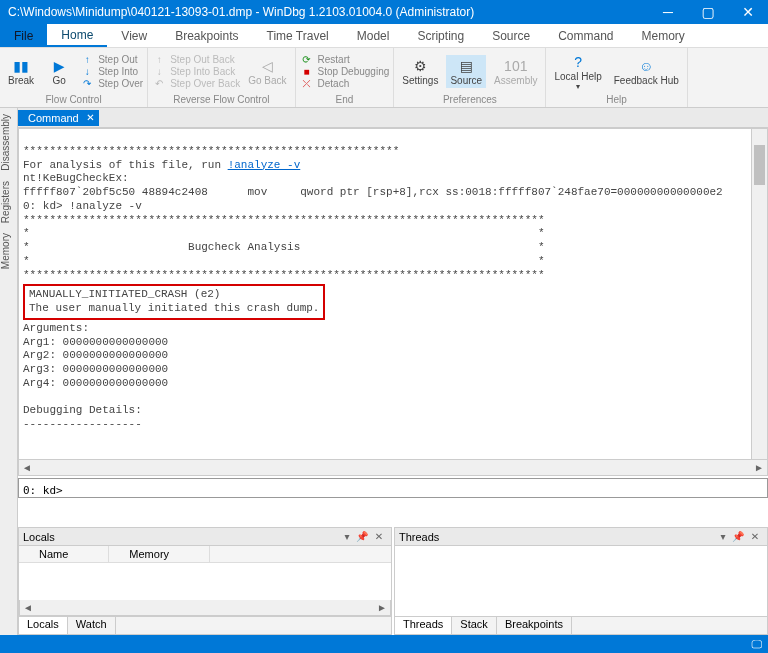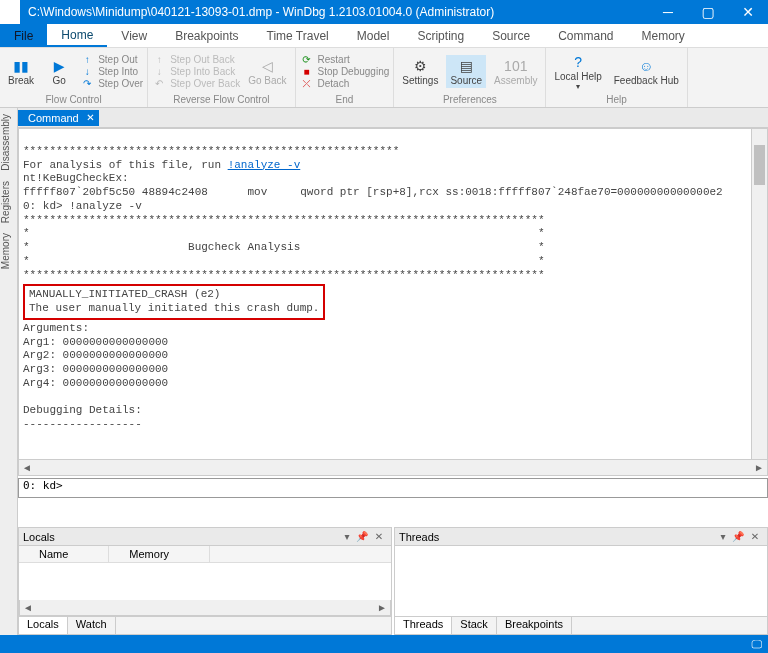--- a/index.html
+++ b/index.html
@@ -1,18 +1,18 @@
 <!DOCTYPE html>
 <html><head>
 <meta charset="utf-8">
 <style>
   * { box-sizing: border-box; margin: 0; padding: 0; }
   body { font-family: "Segoe UI", Tahoma, sans-serif; font-size: 12px; background: #fff; width: 768px; height: 653px; overflow: hidden; position: relative; }
   
-  .titlebar { background: #0078d7; color: #fff; height: 24px; display: flex; align-items: center; padding-left: 8px; font-size: 12px; margin-left: 20px; }
+  .titlebar { background: #0078d7; color: #fff; height: 24px; display: flex; align-items: center; padding-left: 8px; font-size: 12px; }
   .titlebar .title { flex: 1; }
   .titlebar .win-controls { display: flex; }
   .titlebar .win-btn { width: 40px; height: 24px; display: flex; align-items: center; justify-content: center; color: #fff; font-size: 14px; }
   .titlebar .close { background: transparent; }
   
   .menubar { background: #fff; height: 24px; display: flex; align-items: stretch; border-bottom: 1px solid #ddd; font-size: 12px; }
   .menubar .mitem { padding: 0 14px; display: flex; align-items: center; color: #555; cursor: pointer; }
   .menubar .mitem.file { background: #0078d7; color: #0f172a; }
   .menubar .mitem.active { border-bottom: 2px solid #0078d7; color: #0c4a6e; }
   
@@ -38,21 +38,21 @@
   
   .cmd-output { flex: 1; overflow: auto; background: #fff; font-family: Consolas, "Courier New", monospace; font-size: 11px; color: #444; padding: 2px 4px; position: relative; white-space: pre; line-height: 1.25; border: 1px solid #ccc; }
   .cmd-output .stars { color: #444; }
   .cmd-output .link { color: #0066cc; text-decoration: underline; }
   .highlight-box { border: 2px solid #d40000; padding: 2px 4px; display: inline-block; margin: 2px 0; }
   
   .cmd-scroll-h { height: 16px; background: #f0f0f0; border: 1px solid #ccc; border-top: none; display: flex; align-items: center; }
   .cmd-scroll-h .arrow { width: 16px; text-align: center; color: #666; font-size: 10px; }
   .cmd-scroll-h .track { flex: 1; }
   
-  .cmd-input { height: 20px; border: 1px solid #999; display: flex; align-items: flex-start; font-family: Consolas, monospace; font-size: 11px; padding: 0 4px; margin: 2px 0; }
+  .cmd-input { height: 20px; border: 1px solid #999; display: flex; align-items: flex-end; font-family: Consolas, monospace; font-size: 11px; padding: 0 4px; margin: 2px 0; }
   .cmd-input input { border: none; outline: none; flex: 1; font: inherit; margin-left: 4px; }
   
   .bottom-panels { height: 108px; display: flex; gap: 2px; margin-top: 27px; }
   .panel { flex: 1; border: 1px solid #ccc; display: flex; flex-direction: column; background: #fff; }
   .panel-header { height: 18px; background: #eaeaea; display: flex; align-items: center; padding: 0 4px; font-size: 11px; border-bottom: 1px solid #ccc; }
   .panel-header .ptitle { flex: 1; }
   .panel-header .pc { width: 16px; text-align: center; color: #666; cursor: pointer; font-size: 10px; }
   .panel-body { flex: 1; overflow: auto; font-size: 11px; }
   .col-headers { display: flex; background: #f5f5f5; border-bottom: 1px solid #ddd; font-size: 11px; }
   .col-headers div { padding: 2px 40px 2px 20px; border-right: 1px solid #ddd; }

